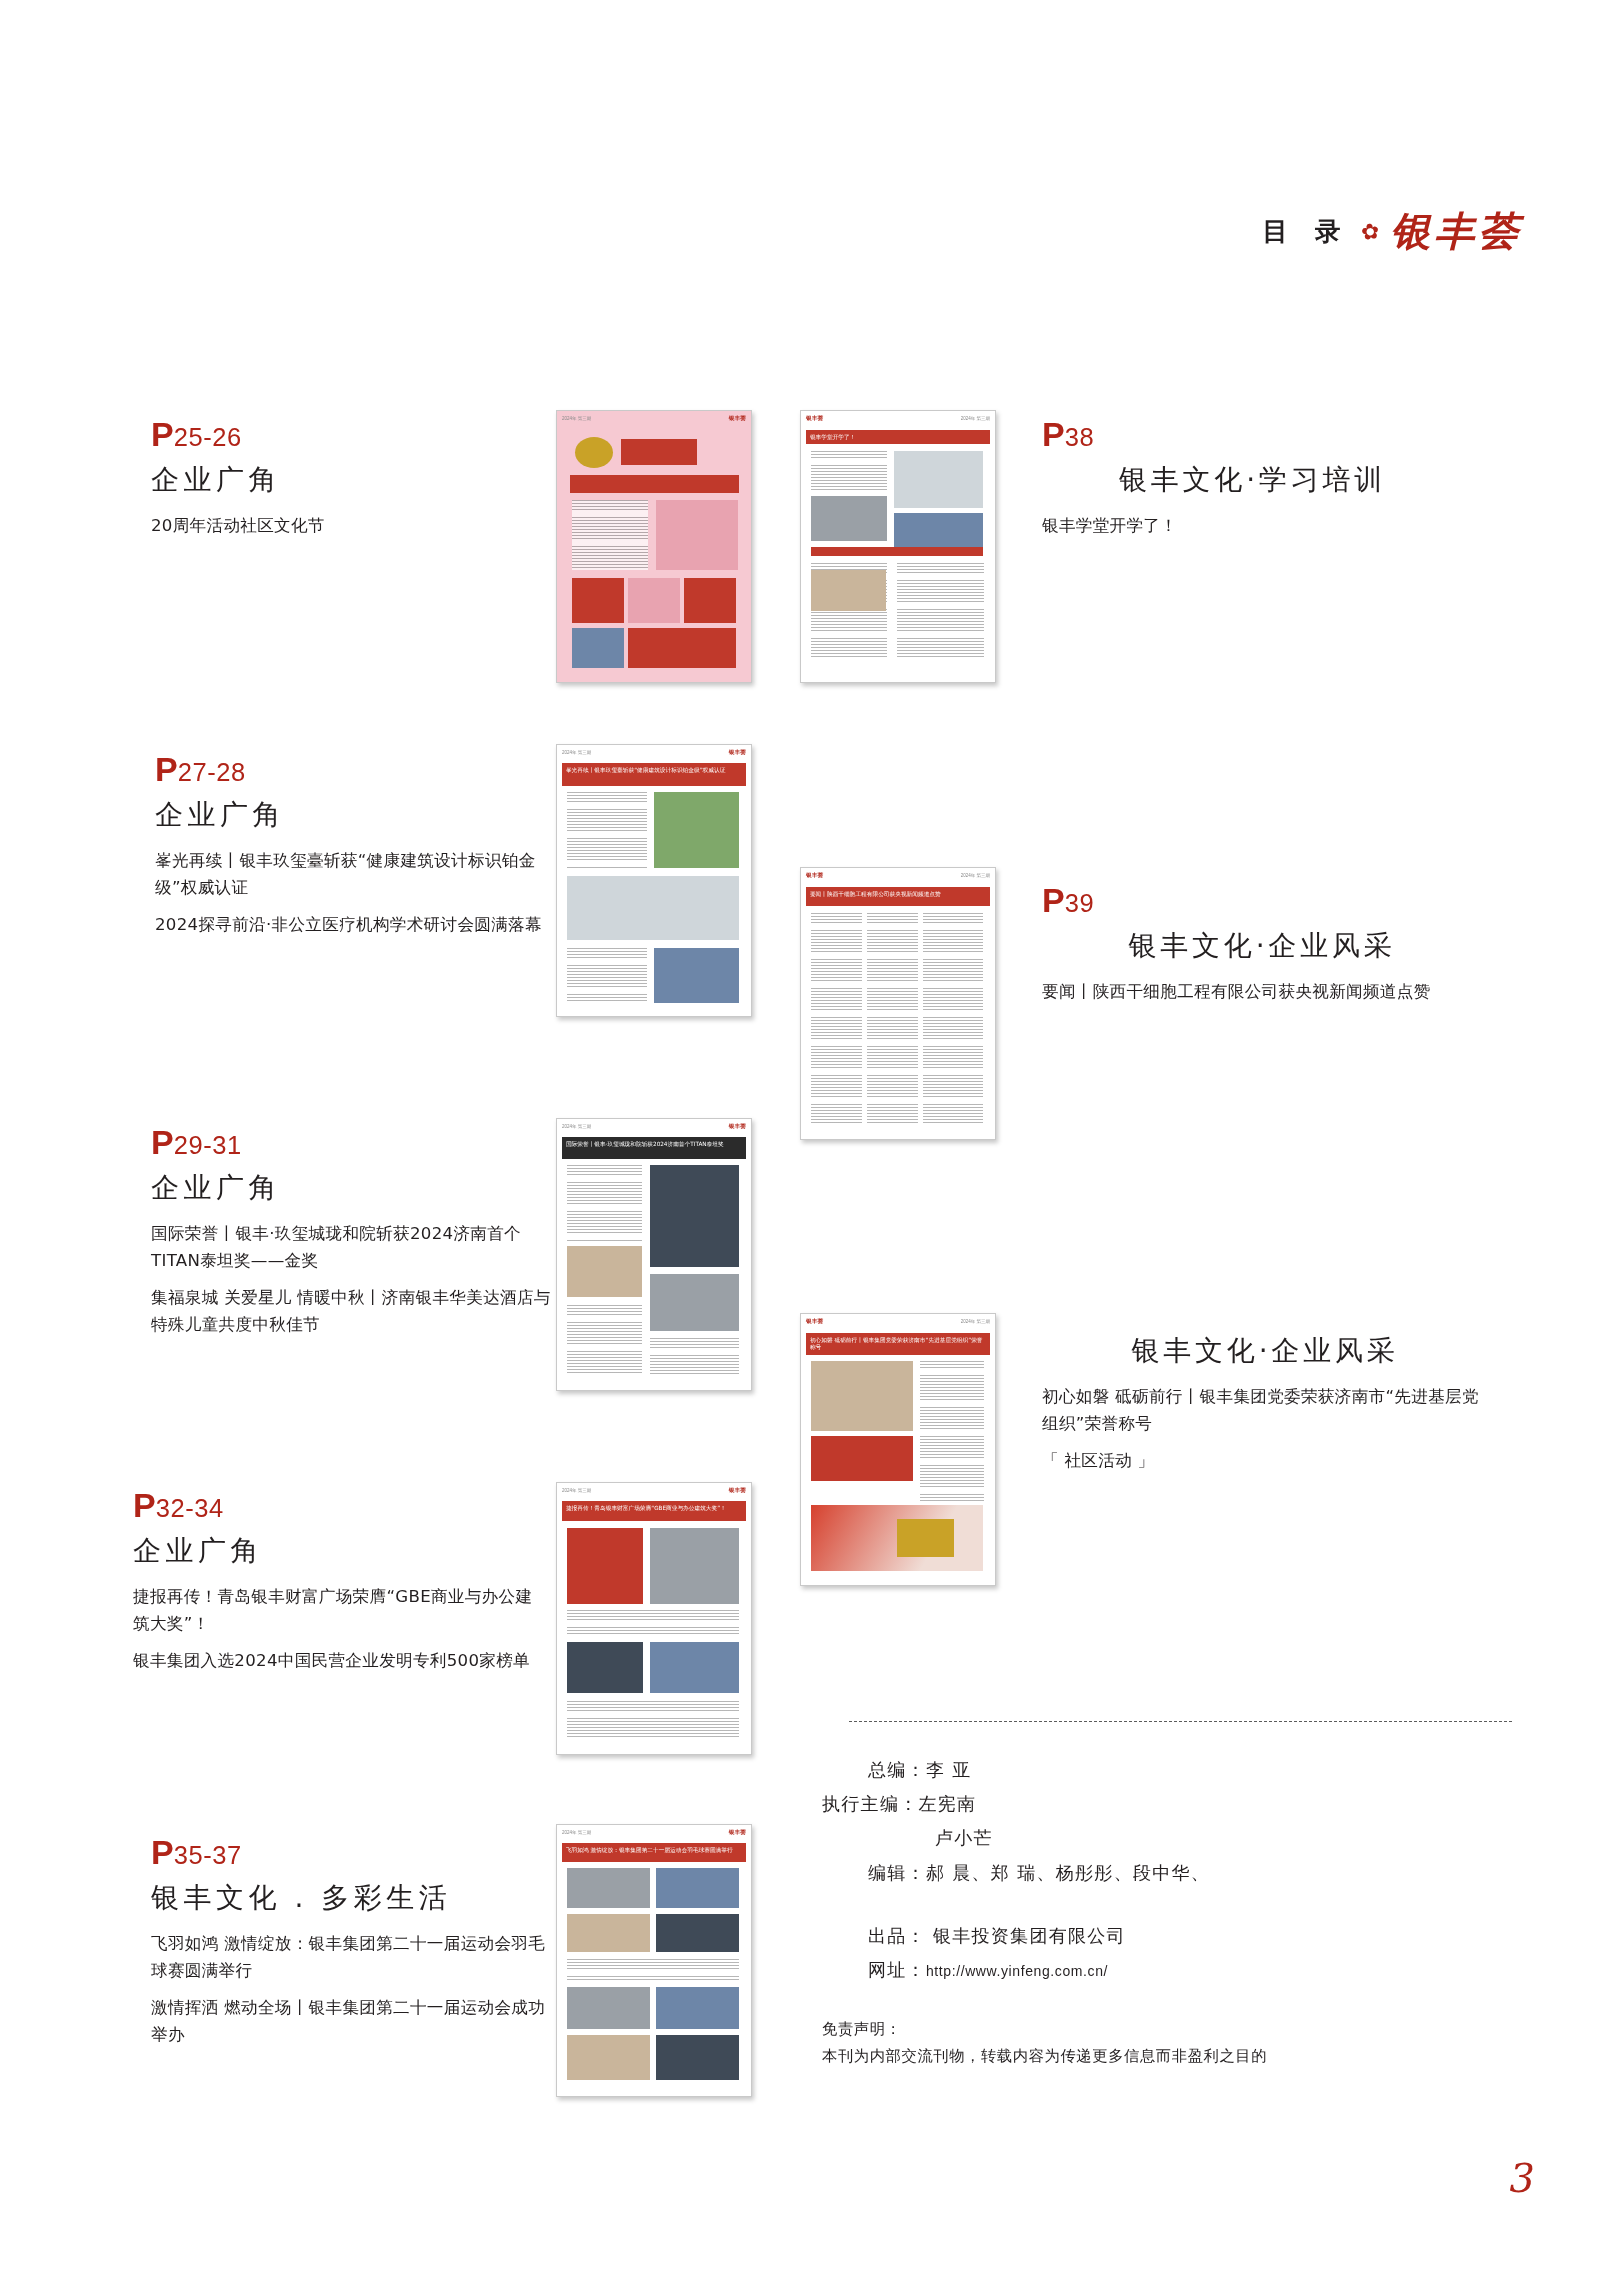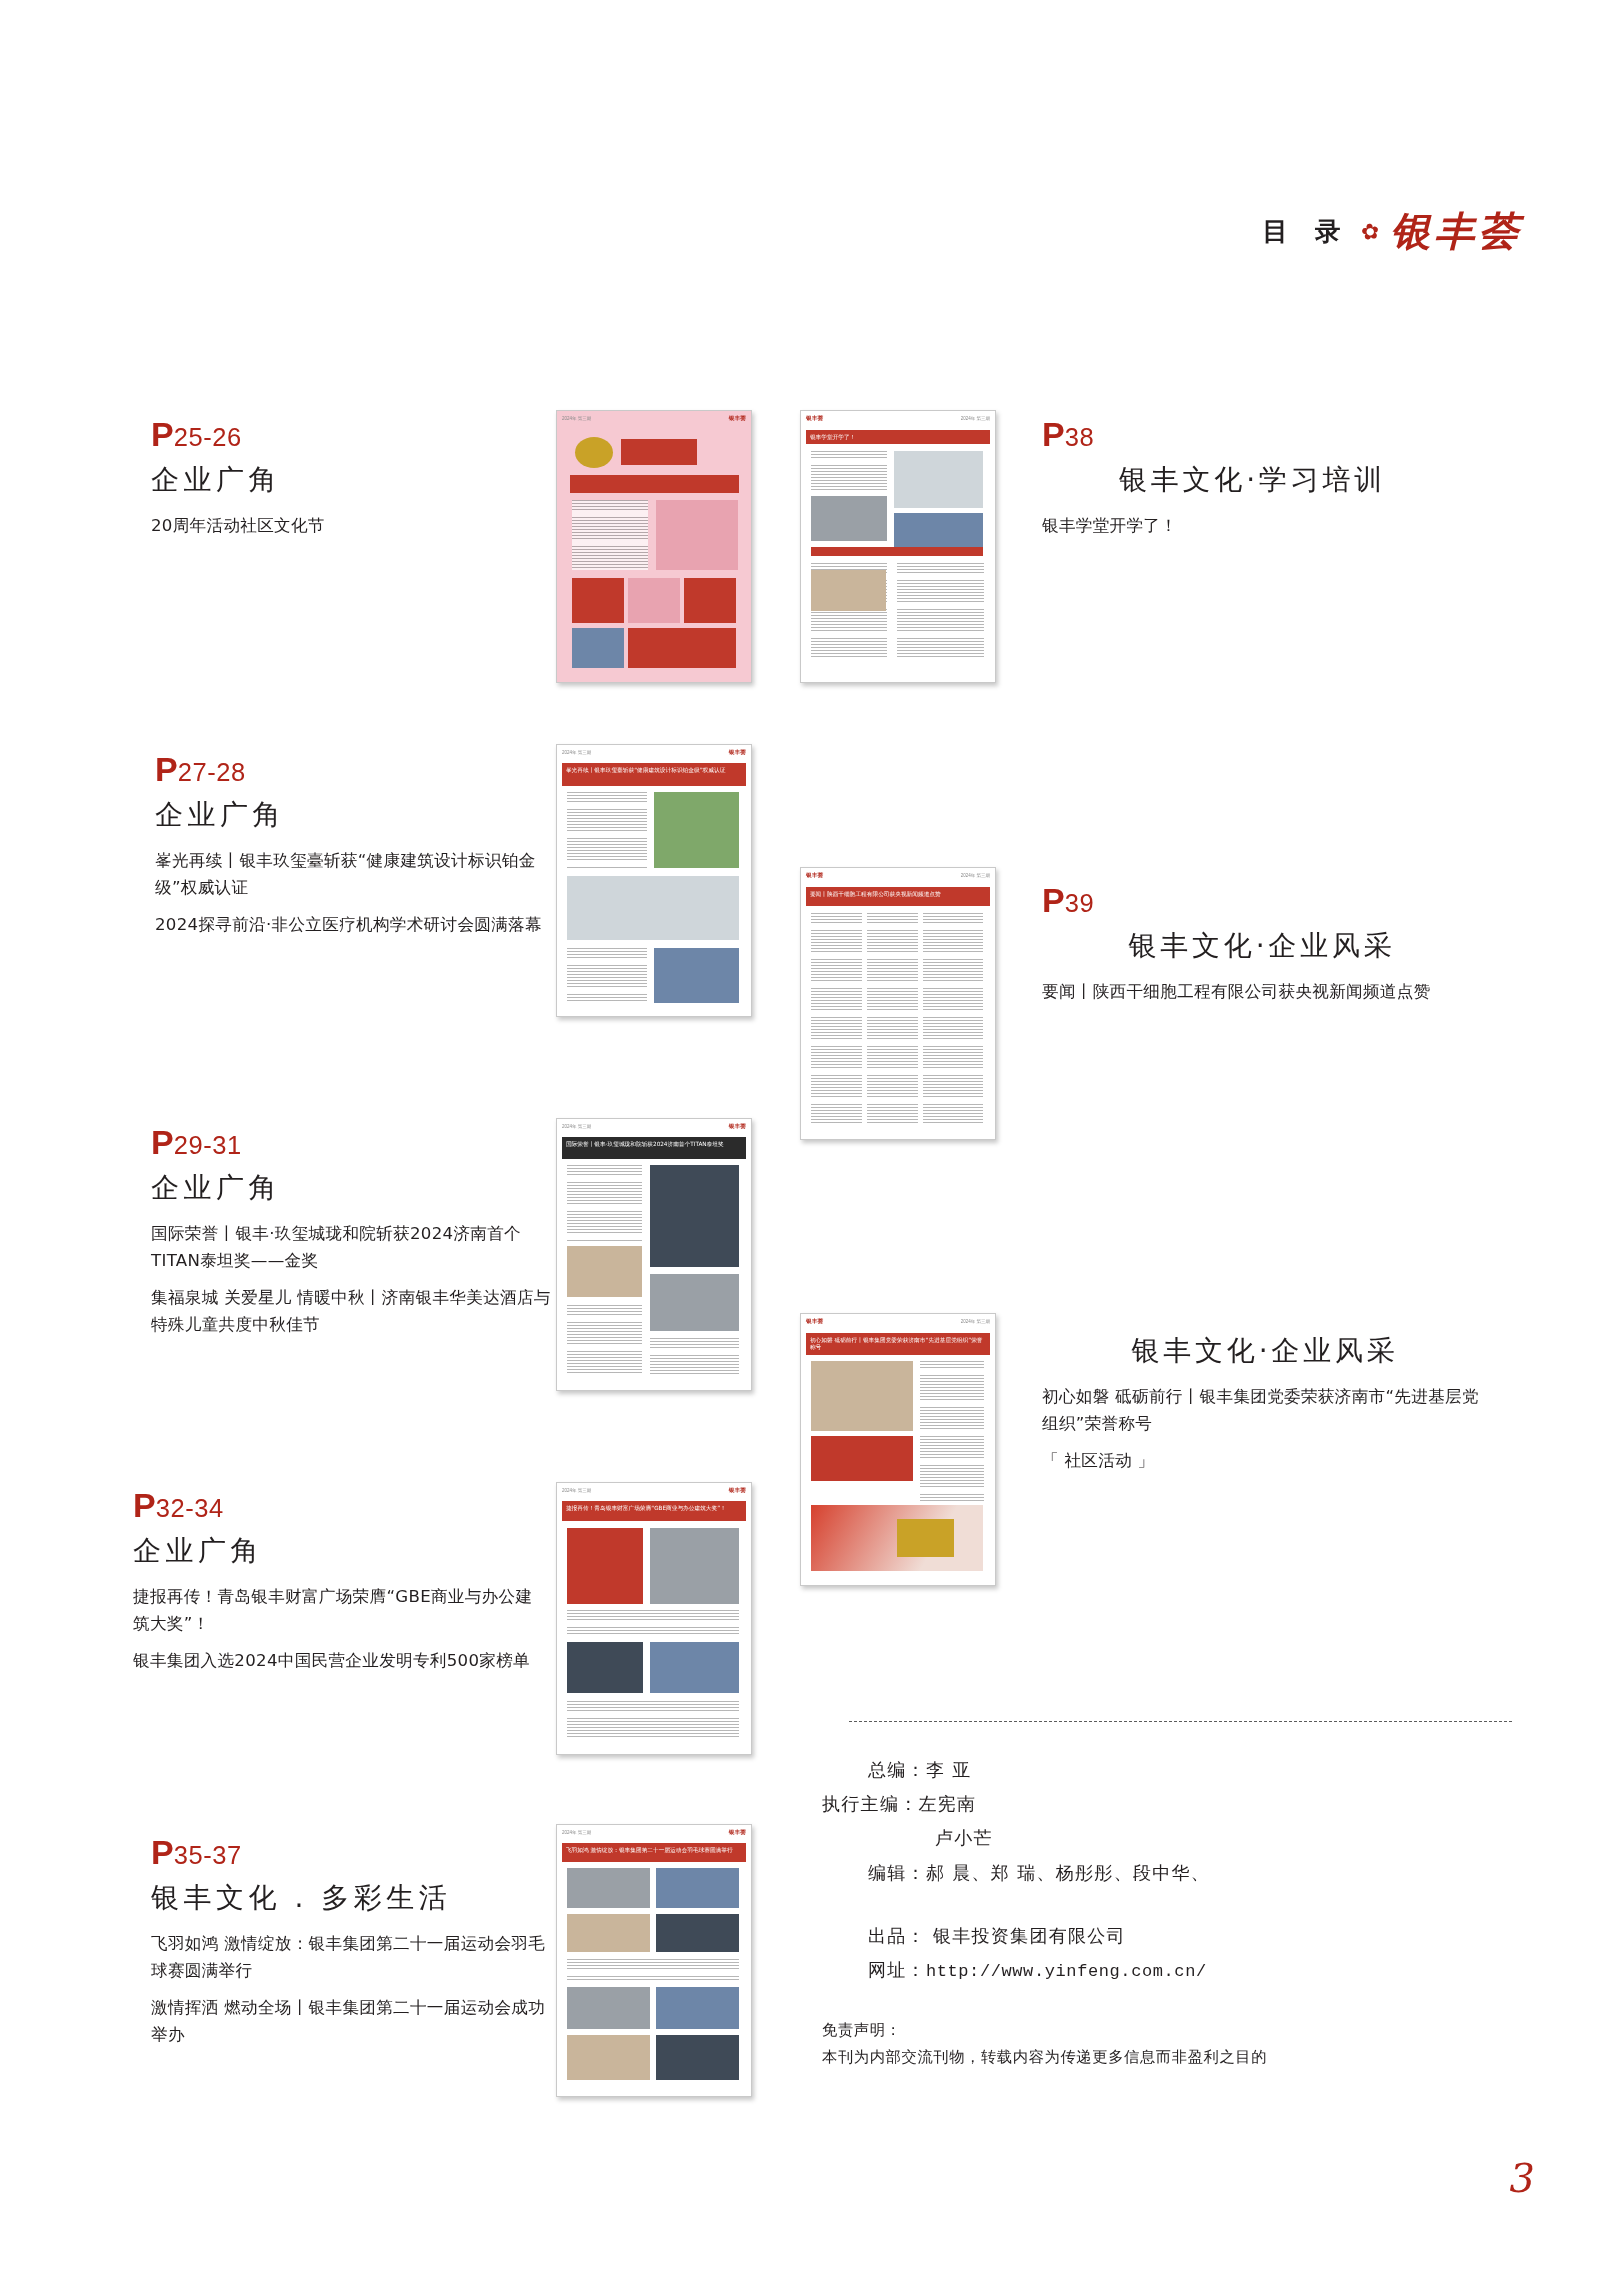--- a/index.html
+++ b/index.html
@@ -163,21 +163,21 @@
     white-space: nowrap;
   }
   .colophon .indent1 { padding-left: 46px; }
   .colophon .indent2 { padding-left: 113px; }
   .colophon .gap { height: 29px; }
   .colophon .small {
     font-size: 15.3px;
     line-height: 1.75;
     letter-spacing: 0.6px;
   }
-  .colophon .url { font-family: Liberation Mono, monospace; font-size: 17px; letter-spacing: 0.6px;}
+  .colophon .url { font-family: Liberation Sans, sans-serif; font-size: 14px; letter-spacing: 0.6px;}
 
   .folio {
     position: absolute;
     right: 83px;
     bottom: 94px;
     font-size: 40px;
     color: #b02418;
     font-family: "DejaVu Serif", serif;
     font-style: italic;
   }

